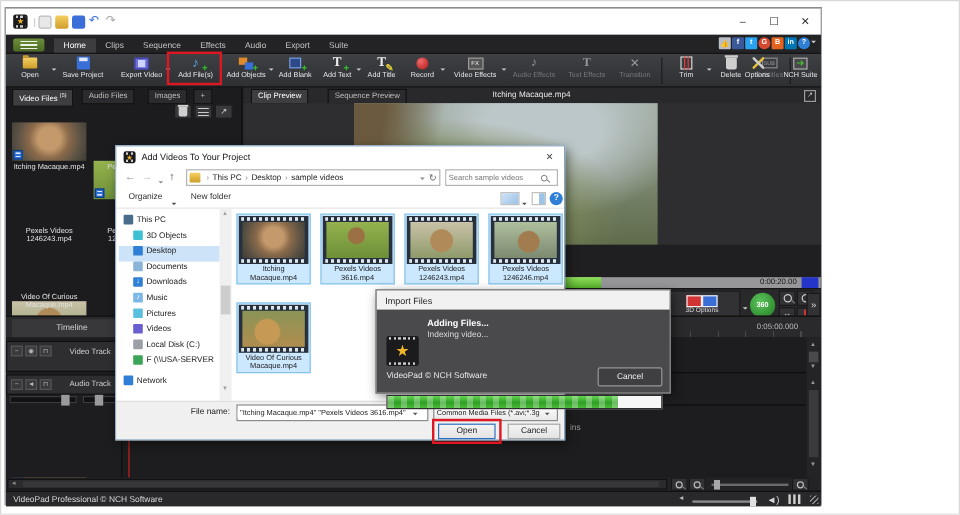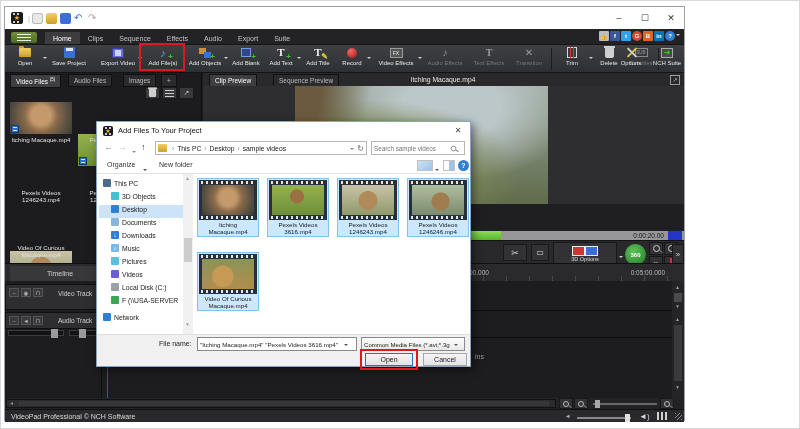--- a/index.html
+++ b/index.html
@@ -446,21 +446,21 @@
       </div>
       <div class="a" style="left:670px;top:3px;width:7px;height:7px;background:repeating-linear-gradient(135deg,#8a8a8d 0 1px,rgba(0,0,0,0) 1px 3px);"></div>
     </div>
 
     <div class="a redbox" style="left:134px;top:36px;width:46px;height:28px;"></div>
   </div>
 
   <div class="a dlg">
     <div class="dlg-title">
       <span class="vp-icon" style="width:10px;height:10px;font-size:6px;margin-right:5px;">★</span>
-      <span>Add Files To Your Project</span>
+      <span>Add Videos To Your Project</span>
       <span style="margin-left:auto;width:24px;text-align:center;font-size:8px;color:#444;">✕</span>
     </div>
 
     <div class="a" style="left:0;top:17px;width:373px;height:18px;background:#fff;">
       <span class="a" style="left:7px;top:3px;color:#8a8a8a;font-size:9px;">←</span>
       <span class="a" style="left:21px;top:3px;color:#c3c3c3;font-size:9px;">→</span>
       <span class="a chev" style="left:35px;top:8px;border-top-color:#8a8a8a;"></span>
       <span class="a" style="left:44px;top:3px;color:#3a3a3a;font-size:9px;">↑</span>
       <div class="a" style="left:58px;top:2px;width:212px;height:14px;border:1px solid #b5b5b5;display:flex;align-items:center;padding:0 2px;">
         <span style="width:9px;height:8px;background:linear-gradient(180deg,#f4d061,#cf9d2a);border-radius:1px;margin-right:2px;"></span>
@@ -583,13 +583,26 @@
       <div class="a" style="left:264px;top:2px;width:104px;height:14px;background:linear-gradient(180deg,#fdfdfd,#e9e9e9);border:1px solid #8a8a8a;display:flex;align-items:center;">
         <span style="font-size:6.1px;color:#222;padding:0 2px;white-space:nowrap;overflow:hidden;width:92px;">Common Media Files (*.avi;*.3g</span>
         <span class="chev" style="border-top-color:#555;"></span>
       </div>
       <div class="a btn" style="left:268px;top:18px;width:48px;height:13px;border-color:#2f6fc0;">Open</div>
       <div class="a redbox" style="left:263px;top:14px;width:58px;height:21px;"></div>
       <div class="a btn" style="left:326px;top:18px;width:44px;height:13px;">Cancel</div>
     </div>
   </div>
 
+  <div class="a prog">
+    <div class="prog-title">
+      <span>Import Files</span>
+    </div>
+    <div class="a vp-icon" style="left:8px;top:22px;width:27px;height:25px;font-size:13px;">★</div>
+    <div class="a" style="left:42px;top:23px;font-size:7.5px;font-weight:bold;color:#fff;">Adding Files...</div>
+    <div class="a" style="left:42px;top:34px;font-size:7px;color:#d8d8d8;">Indexing video...</div>
+    <div class="a pbar" style="left:8px;top:46px;width:230px;height:12px;">
+      <div class="pfill" style="width: 84%;"></div>
+    </div>
+    <div class="a" style="left:8px;top:68px;font-size:7px;color:#e8e8e8;">VideoPad © NCH Software</div>
+    <div class="a" style="left:184px;top:64px;width:54px;height:16px;background:#3f3f42;border:1px solid #97979a;border-radius:2px;color:#eee;font-size:7px;display:flex;align-items:center;justify-content:center;">Cancel</div>
+  </div>
 </div>
 
 </body></html>

